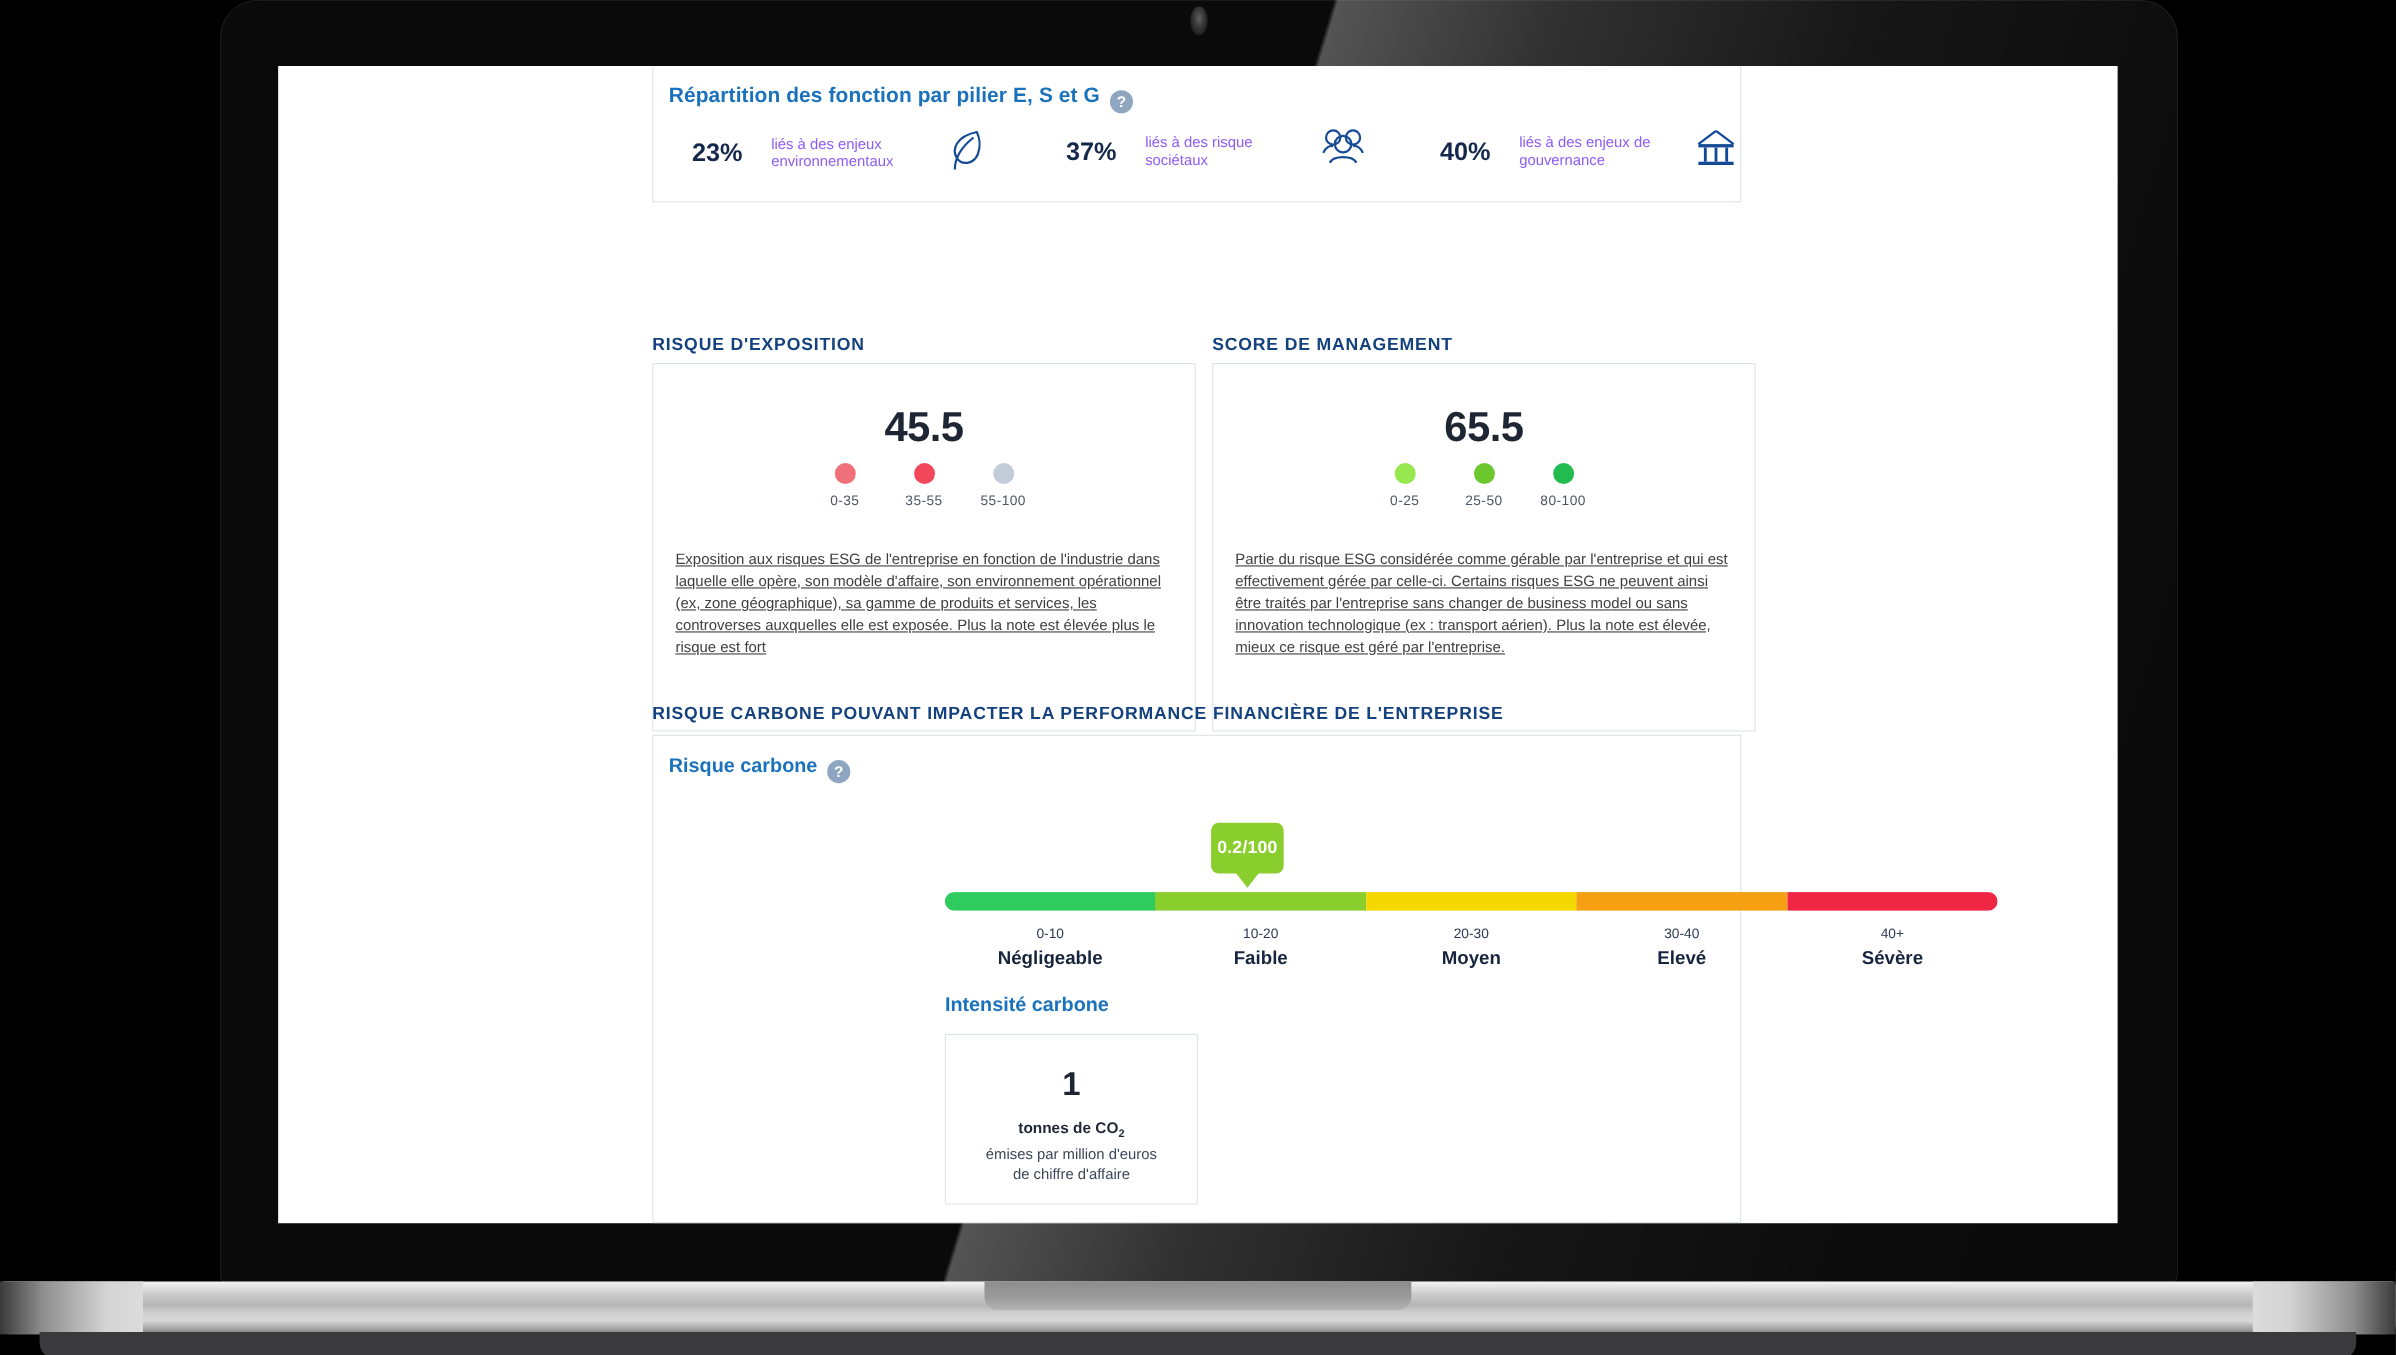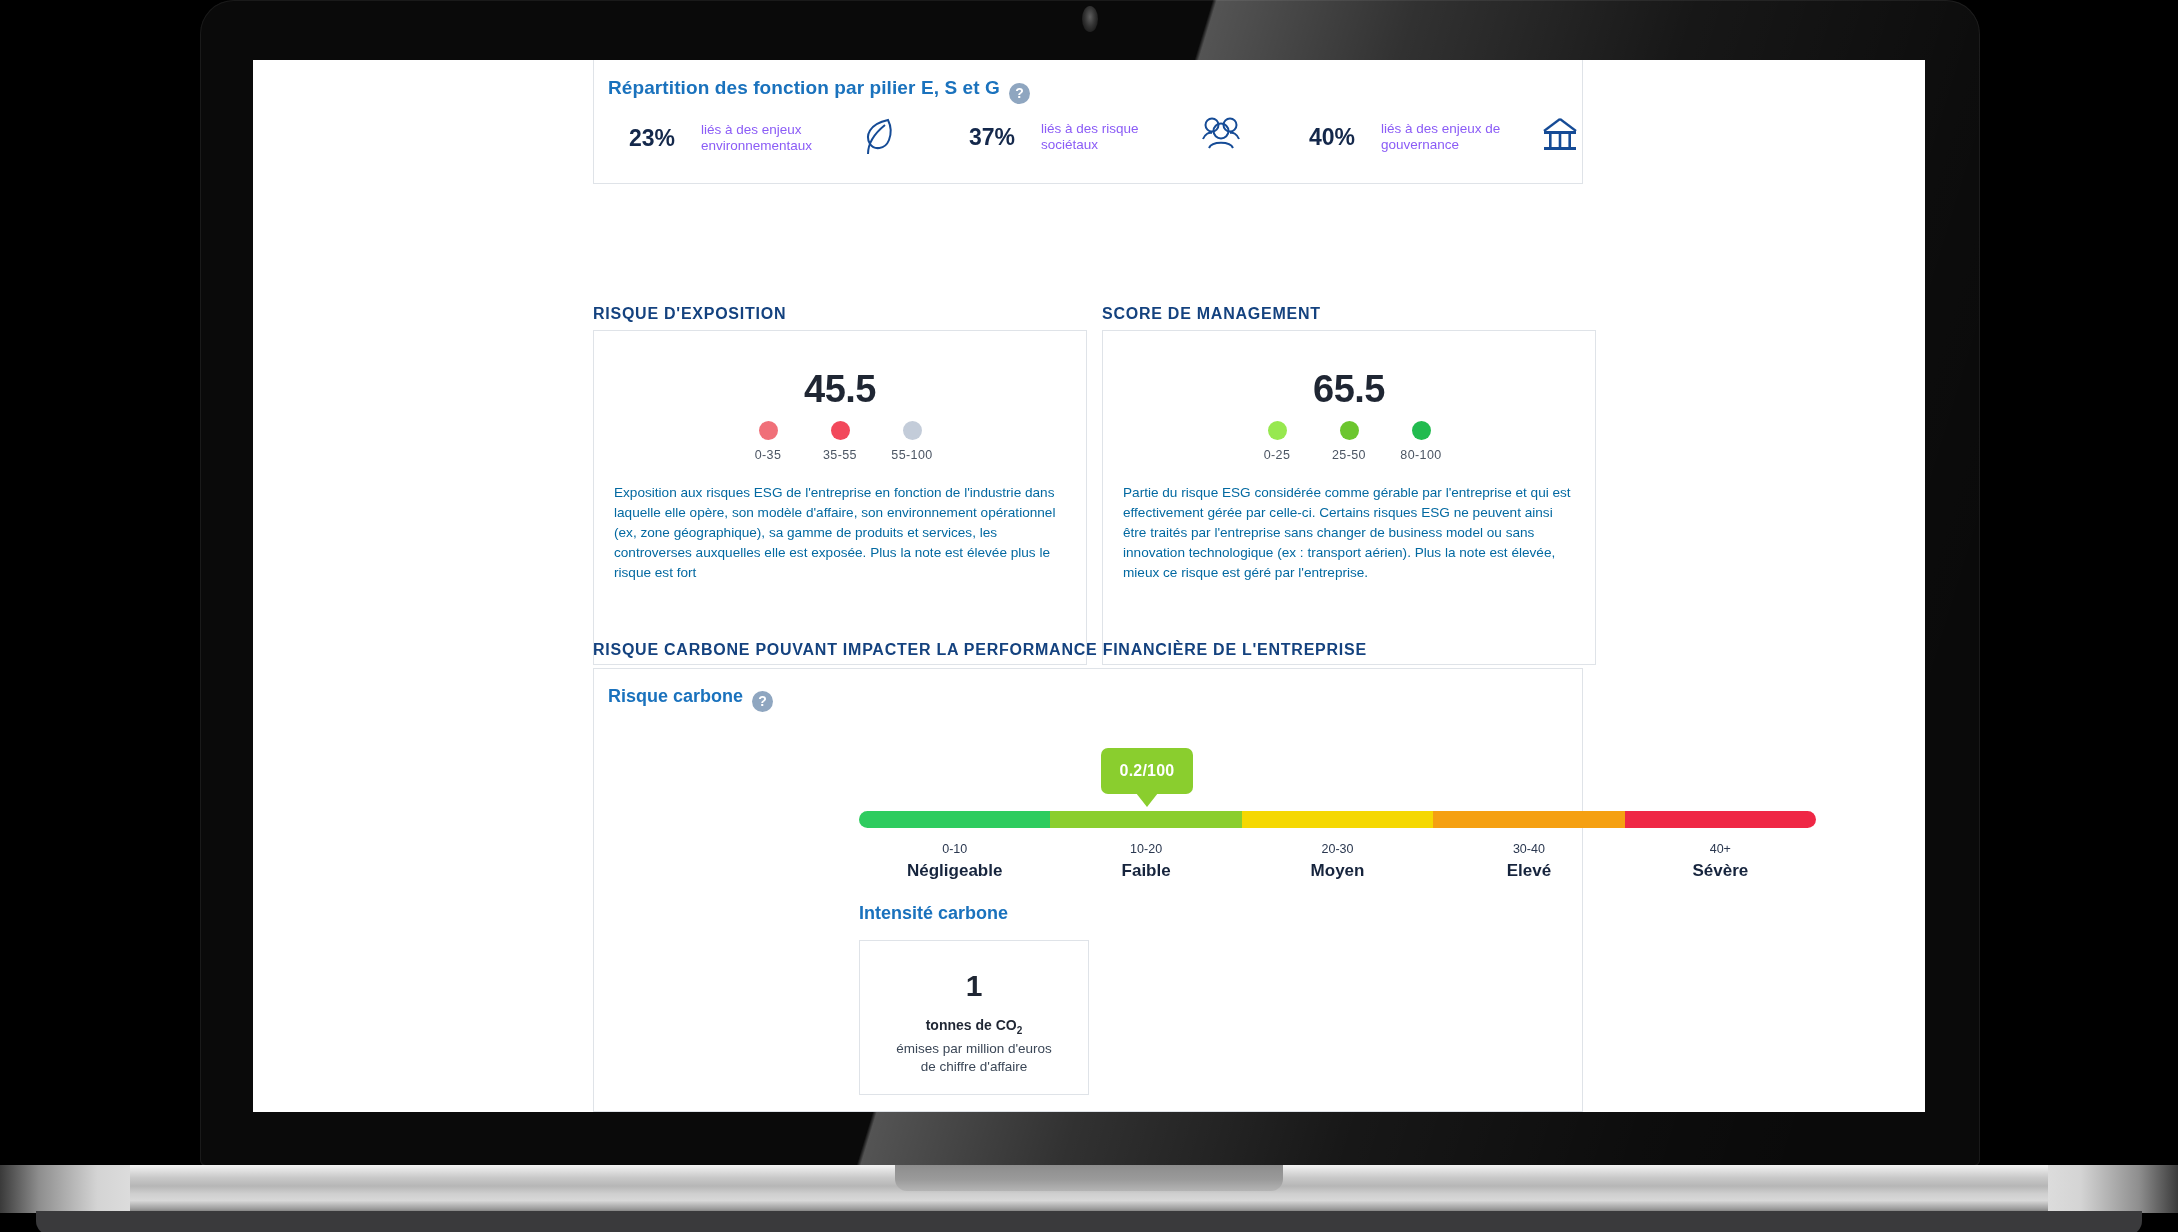--- a/index.html
+++ b/index.html
@@ -112,33 +112,33 @@
   .sc-right{left:849px;}
   .score-val{
     position:absolute;left:0;right:0;top:37px;text-align:center;
     font-size:38px;font-weight:bold;color:#1f2633;letter-spacing:-.5px;
   }
   .dots{position:absolute;left:0;right:0;top:90px;display:flex;justify-content:center;gap:25px;}
   .dotcol{width:47px;text-align:center;}
   .dot{width:19px;height:19px;border-radius:50%;margin:0 auto 8px;}
   .dotlbl{font-size:12.5px;color:#4c5664;letter-spacing:.4px;white-space:nowrap;}
   .score-desc{
-    position:absolute;left:20px;right:20px;top:152px;
-    font-size:13.6px;line-height:20px;color:#0369a1;
+    position:absolute;left:20px;right:20px;top:168px;
+    font-size:13.6px;line-height:20px;color:#404040;text-decoration:underline;
   }
 
   
   .carbon-panel{left:340px;top:608px;width:990px;height:444px;}
   .carb-title{
     position:absolute;left:14px;top:17px;
     font-size:18px;font-weight:bold;color:#1a72bd;white-space:nowrap;
   }
 
   .tooltip{
-    position:absolute;left:848px;top:688px;width:92px;height:46px;
+    position:absolute;left:848px;top:688px;width:66px;height:46px;
     background:#8ace2e;border-radius:7px;
     color:#fff;font-size:16px;font-weight:bold;
     display:flex;align-items:center;justify-content:center;letter-spacing:.2px;
   }
   .tooltip:after{
     content:"";position:absolute;left:50%;margin-left:-11px;top:45px;
     border-left:11px solid transparent;border-right:11px solid transparent;
     border-top:14px solid #8ace2e;
   }
 

